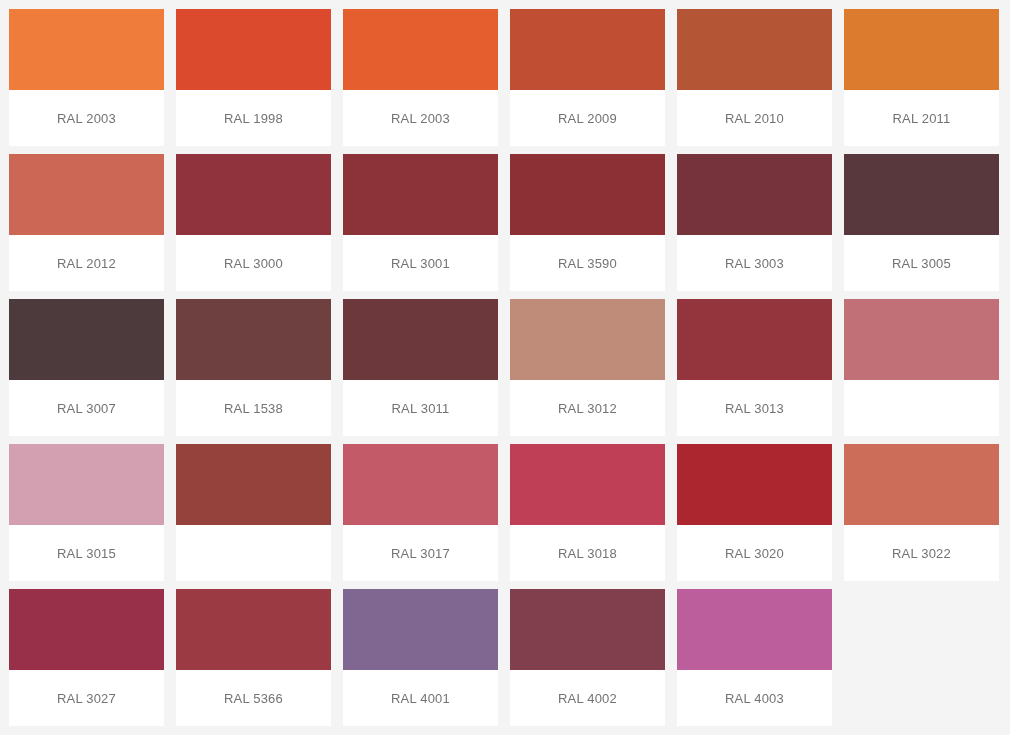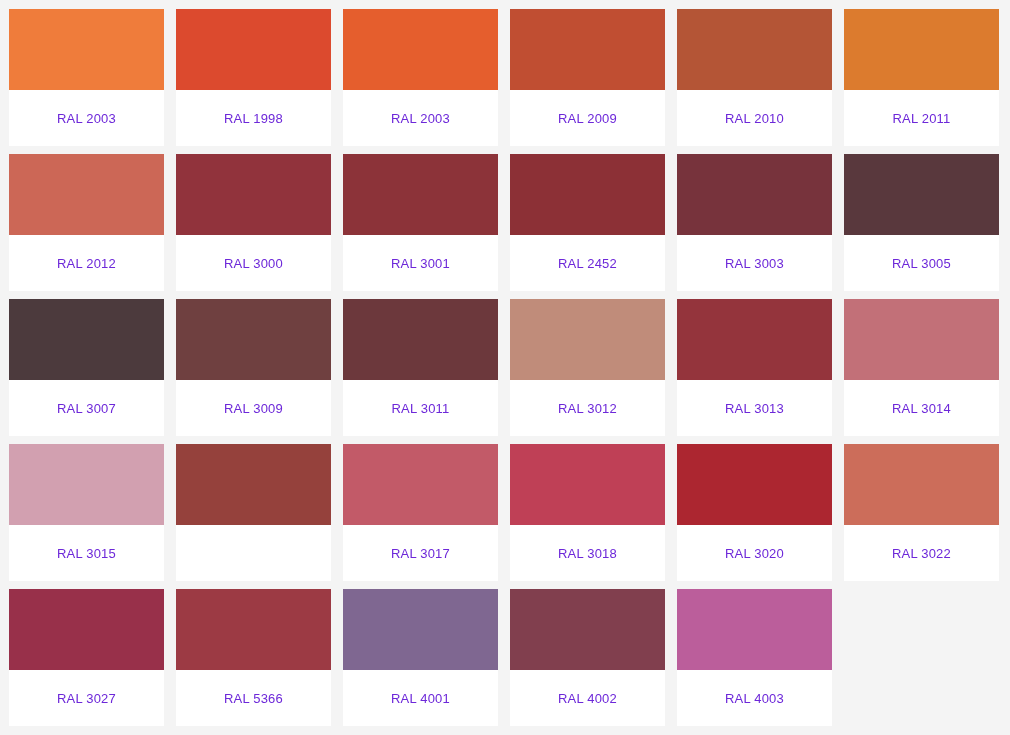--- a/index.html
+++ b/index.html
@@ -35,21 +35,21 @@
   }
   .swatch-label-area {
     flex: 1 1 auto;
     display: flex;
     align-items: center;
     justify-content: center;
     background: #ffffff;
   }
   .swatch-label {
     font-size: 13px;
-    color: #6d28d9;
+    color: #737373;
     letter-spacing: 0.2px;
     white-space: nowrap;
     text-align: right;
   }
 </style>
 </head>
 <body style="background-color: rgb(244, 244, 244);">
 
 <div id="swatch-grid">
     <div class="swatch-card">
@@ -102,21 +102,21 @@
     </div>
     <div class="swatch-card">
       <div class="swatch-color" style="background-color: rgb(140, 51, 57);"></div>
       <div class="swatch-label-area">
         <span class="swatch-label">RAL 3001</span>
       </div>
     </div>
     <div class="swatch-card">
       <div class="swatch-color" style="background-color: rgb(140, 48, 54);"></div>
       <div class="swatch-label-area">
-        <span class="swatch-label">RAL 2452</span>
+        <span class="swatch-label">RAL 3590</span>
       </div>
     </div>
     <div class="swatch-card">
       <div class="swatch-color" style="background-color: rgb(119, 51, 60);"></div>
       <div class="swatch-label-area">
         <span class="swatch-label">RAL 3003</span>
       </div>
     </div>
     <div class="swatch-card">
       <div class="swatch-color" style="background-color: rgb(89, 56, 61);"></div>
@@ -126,21 +126,21 @@
     </div>
     <div class="swatch-card">
       <div class="swatch-color" style="background-color: rgb(76, 58, 61);"></div>
       <div class="swatch-label-area">
         <span class="swatch-label">RAL 3007</span>
       </div>
     </div>
     <div class="swatch-card">
       <div class="swatch-color" style="background-color: rgb(111, 64, 64);"></div>
       <div class="swatch-label-area">
-        <span class="swatch-label">RAL 3009</span>
+        <span class="swatch-label">RAL 1538</span>
       </div>
     </div>
     <div class="swatch-card">
       <div class="swatch-color" style="background-color: rgb(108, 56, 60);"></div>
       <div class="swatch-label-area">
         <span class="swatch-label">RAL 3011</span>
       </div>
     </div>
     <div class="swatch-card">
       <div class="swatch-color" style="background-color: rgb(192, 140, 122);"></div>
@@ -149,23 +149,20 @@
       </div>
     </div>
     <div class="swatch-card">
       <div class="swatch-color" style="background-color: rgb(148, 52, 60);"></div>
       <div class="swatch-label-area">
         <span class="swatch-label">RAL 3013</span>
       </div>
     </div>
     <div class="swatch-card">
       <div class="swatch-color" style="background-color: rgb(194, 112, 120);"></div>
-      <div class="swatch-label-area">
-        <span class="swatch-label">RAL 3014</span>
-      </div>
     </div>
     <div class="swatch-card">
       <div class="swatch-color" style="background-color: rgb(210, 160, 176);"></div>
       <div class="swatch-label-area">
         <span class="swatch-label">RAL 3015</span>
       </div>
     </div>
     <div class="swatch-card">
       <div class="swatch-color" style="background-color: rgb(149, 65, 60);"></div>
     </div>

